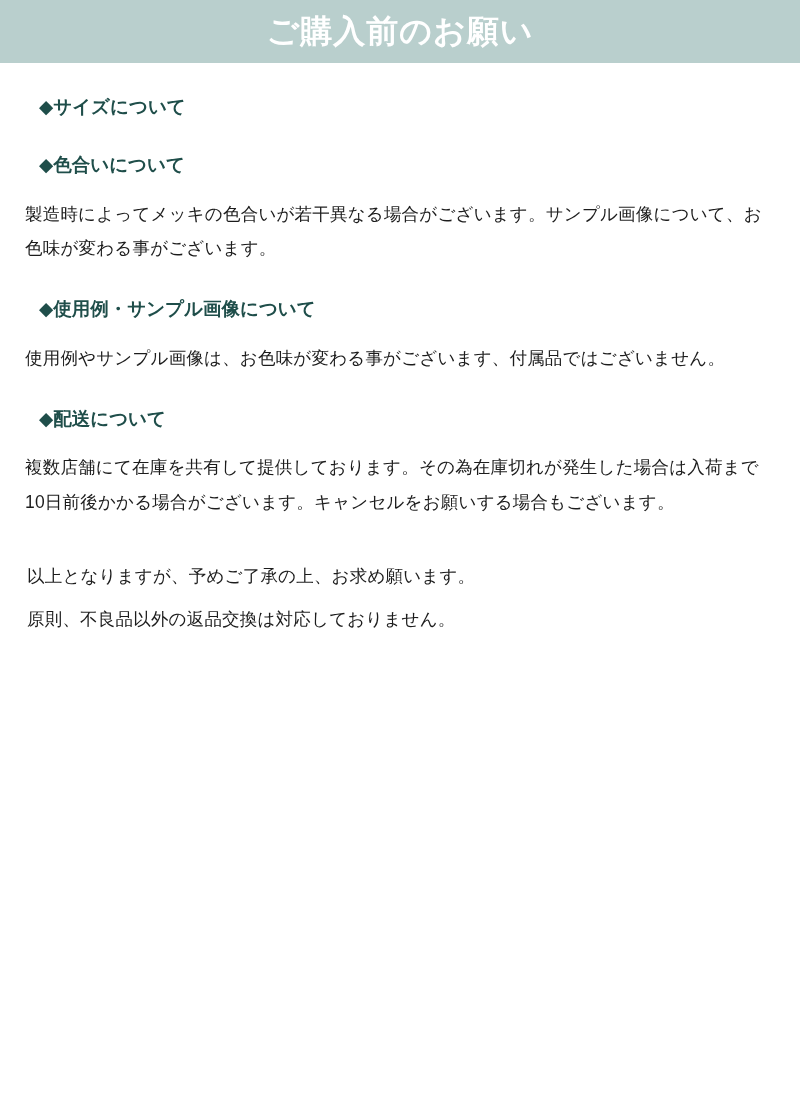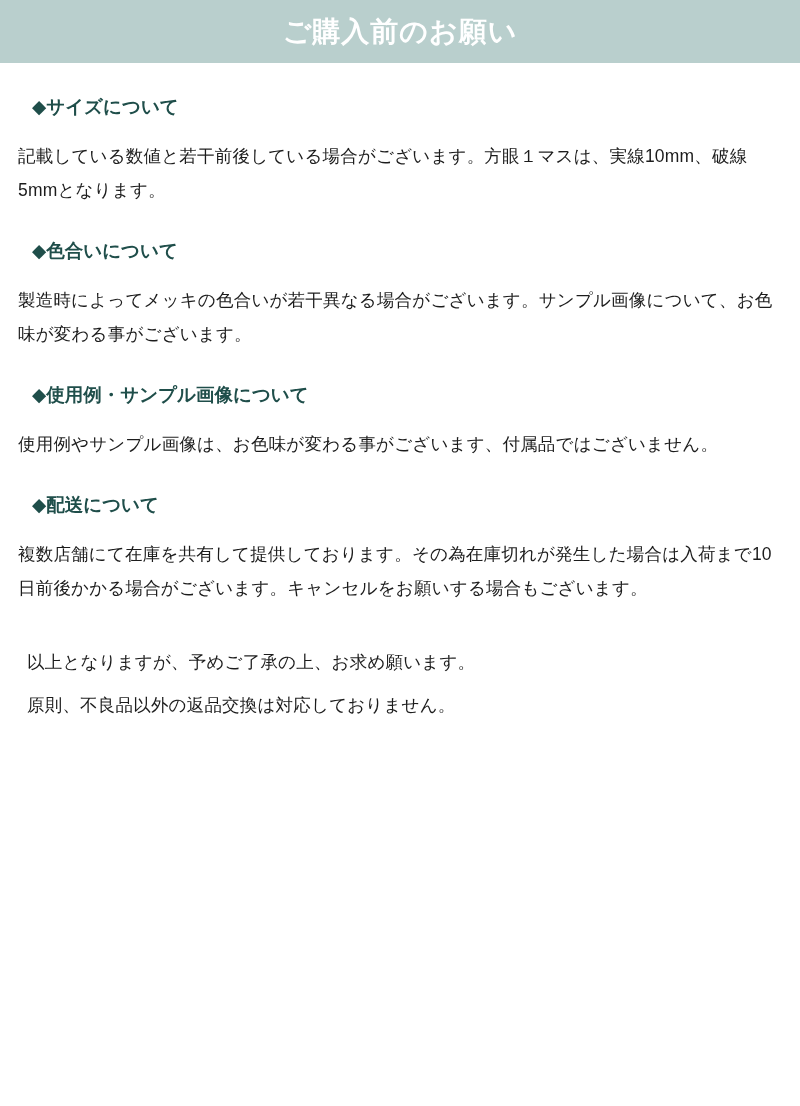--- a/index.html
+++ b/index.html
@@ -22,31 +22,31 @@
   .header-bar {
     background: #b9cfcd;
     height: 63px;
     display: flex;
     align-items: center;
     justify-content: center;
     box-sizing: border-box;
   }
   .header-title {
     color: #ffffff;
-    font-size: 28px;
+    font-size: 32px;
     font-weight: bold;
     letter-spacing: 1px;
     text-align: center;
   }
   .content {
     padding: 0 18px 10px 18px;
     box-sizing: border-box;
   }
   .section {
-    margin: 0;
+    margin: 7px;
   }
   .section-heading {
     font-size: 18.5px;
     font-weight: bold;
     color: #1f4e4a;
     margin: 30px 0 0 14px;
     line-height: 1.5;
   }
   .section-body {
     font-size: 17.5px;
@@ -75,23 +75,20 @@
 <div class="page">
 
   <div class="header-bar">
     <div class="header-title">ご購入前のお願い</div>
   </div>
 
   <div class="content">
 
     <div class="section">
       <div class="section-heading">◆サイズについて</div>
-      <div class="section-body">
-        <p>記載している数値と若干前後している場合がございます。方眼１マスは、実線10mm、破線5mmとなります。</p>
-      </div>
     </div>
 
     <div class="section">
       <div class="section-heading">◆色合いについて</div>
       <div class="section-body">
         <p>製造時によってメッキの色合いが若干異なる場合がございます。サンプル画像について、お色味が変わる事がございます。</p>
       </div>
     </div>
 
     <div class="section">

